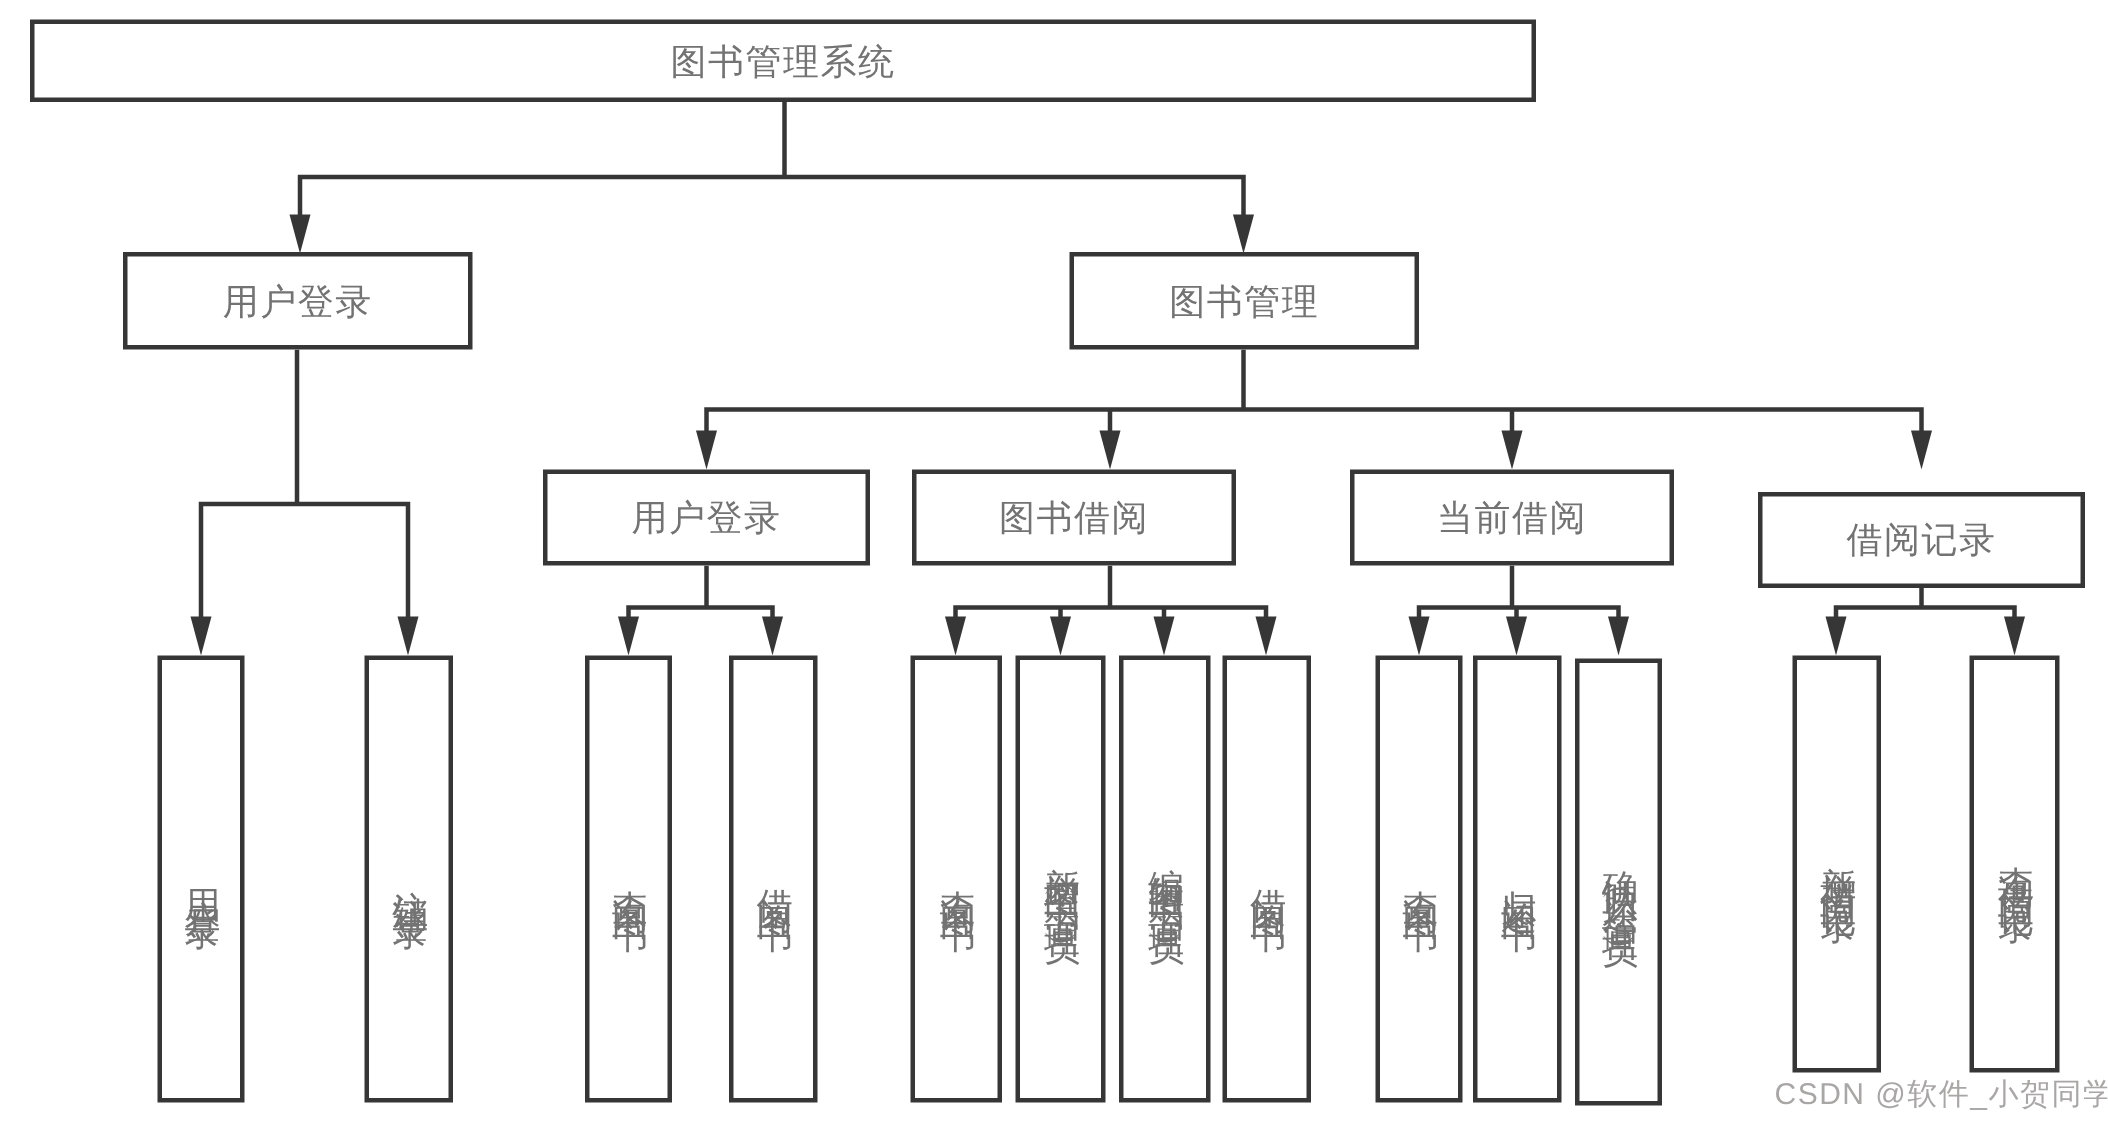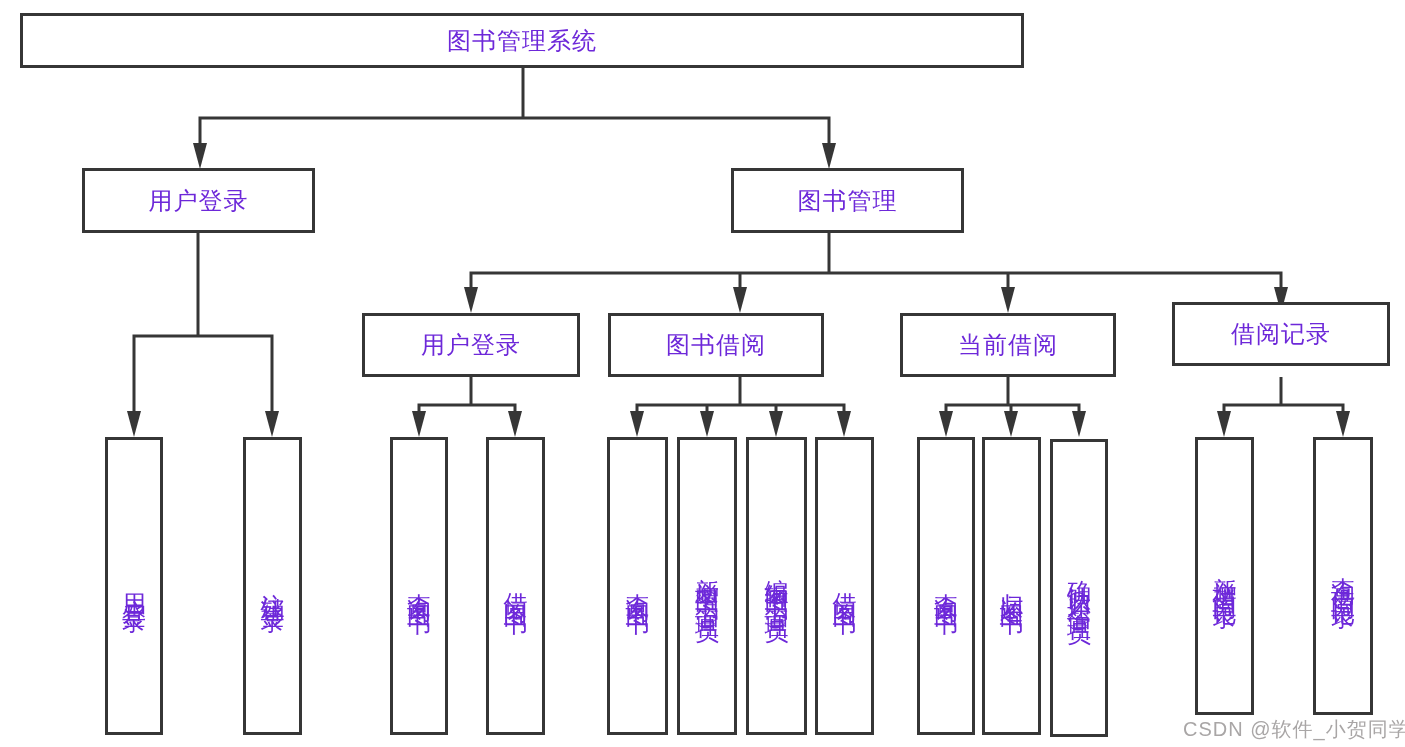--- a/index.html
+++ b/index.html
@@ -17,21 +17,21 @@
     width: 1405px; height: 747px;
   }
   .box {
     position: absolute;
     box-sizing: border-box;
     background: #ffffff;
     border: 3px solid #363636;
     display: flex;
     align-items: center;
     justify-content: center;
-    color: #6d28d9;
+    color: #737373;
     font-size: 24px;
     letter-spacing: 1px;
     z-index: 1;
   }
   .vbox {
     writing-mode: vertical-rl;
     letter-spacing: 6px;
     line-height: 1;
     padding: 4px 0;
   }
@@ -122,26 +122,26 @@
     </g>
     <g fill="#363636" stroke="none">
       <polygon points="1217,411 1231,411 1224,437"></polygon>
       <polygon points="1336,411 1350,411 1343,437"></polygon>
     </g>
   </svg>
 
   <div class="box" style="left:20px; top:13px; width:1004px; height:55px;">图书管理系统</div>
 
   <div class="box" style="left:82px; top:168px; width:233px; height:65px;">用户登录</div>
-  <div class="box" style="left:713px; top:168px; width:233px; height:65px;margin-left:18px;">图书管理</div>
+  <div class="box" style="left:713px; top:168px; width:233px; height:65px;">图书管理</div>
 
   <div class="box" style="left:362px; top:313px; width:218px; height:64px;">用户登录</div>
   <div class="box" style="left:608px; top:313px; width:216px; height:64px;">图书借阅</div>
   <div class="box" style="left:900px; top:313px; width:216px; height:64px;">当前借阅</div>
-  <div class="box" style="left:1172px; top:302px; width:218px; height:64px;">借阅记录</div>
+  <div class="box" style="left:1172px; top:328px; width:218px; height:64px;">借阅记录</div>
 
   <div class="box vbox" style="left:105px; top:437px; width:58px; height:298px;">用户登录</div>
   <div class="box vbox" style="left:243px; top:437px; width:59px; height:298px;">注销登录</div>
 
   <div class="box vbox" style="left:390px; top:437px; width:58px; height:298px;">查询图书</div>
   <div class="box vbox" style="left:486px; top:437px; width:59px; height:298px;">借阅图书</div>
 
   <div class="box vbox" style="left:607px; top:437px; width:61px; height:298px;">查询图书</div>
   <div class="box vbox" style="left:677px; top:437px; width:60px; height:298px;">新增图书（管理员）</div>
   <div class="box vbox" style="left:746px; top:437px; width:61px; height:298px;">编辑图书（管理员）</div>

